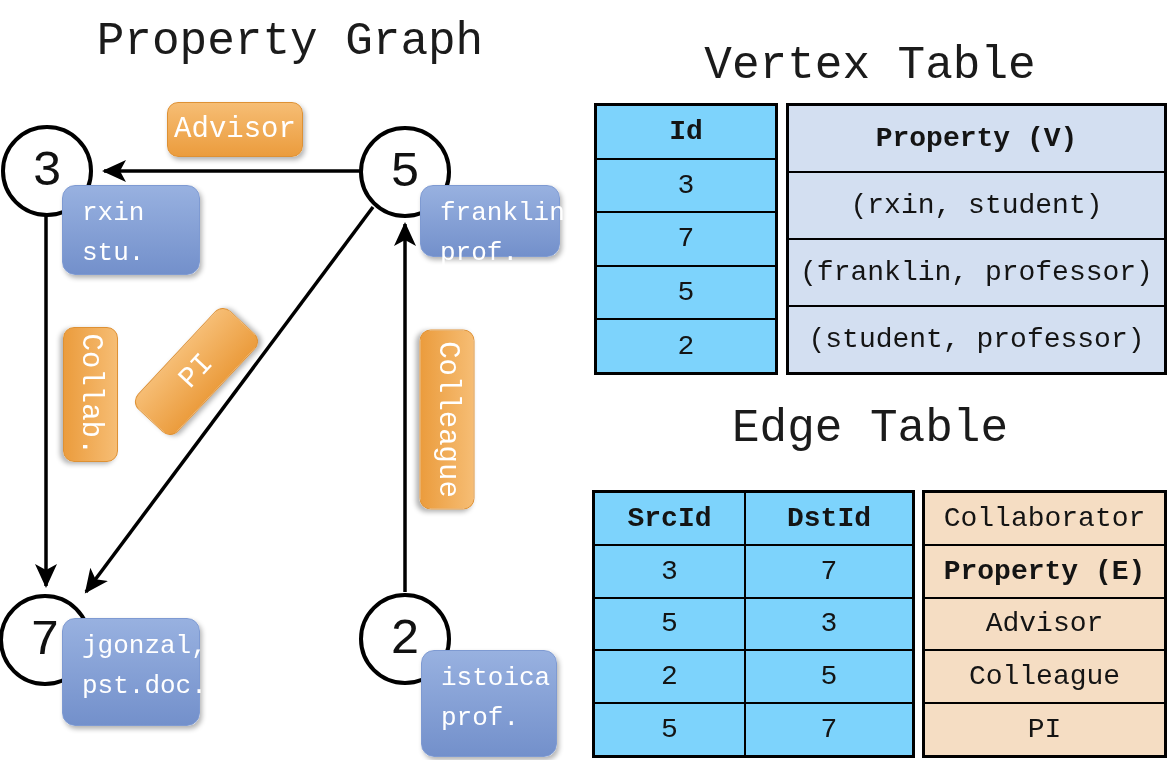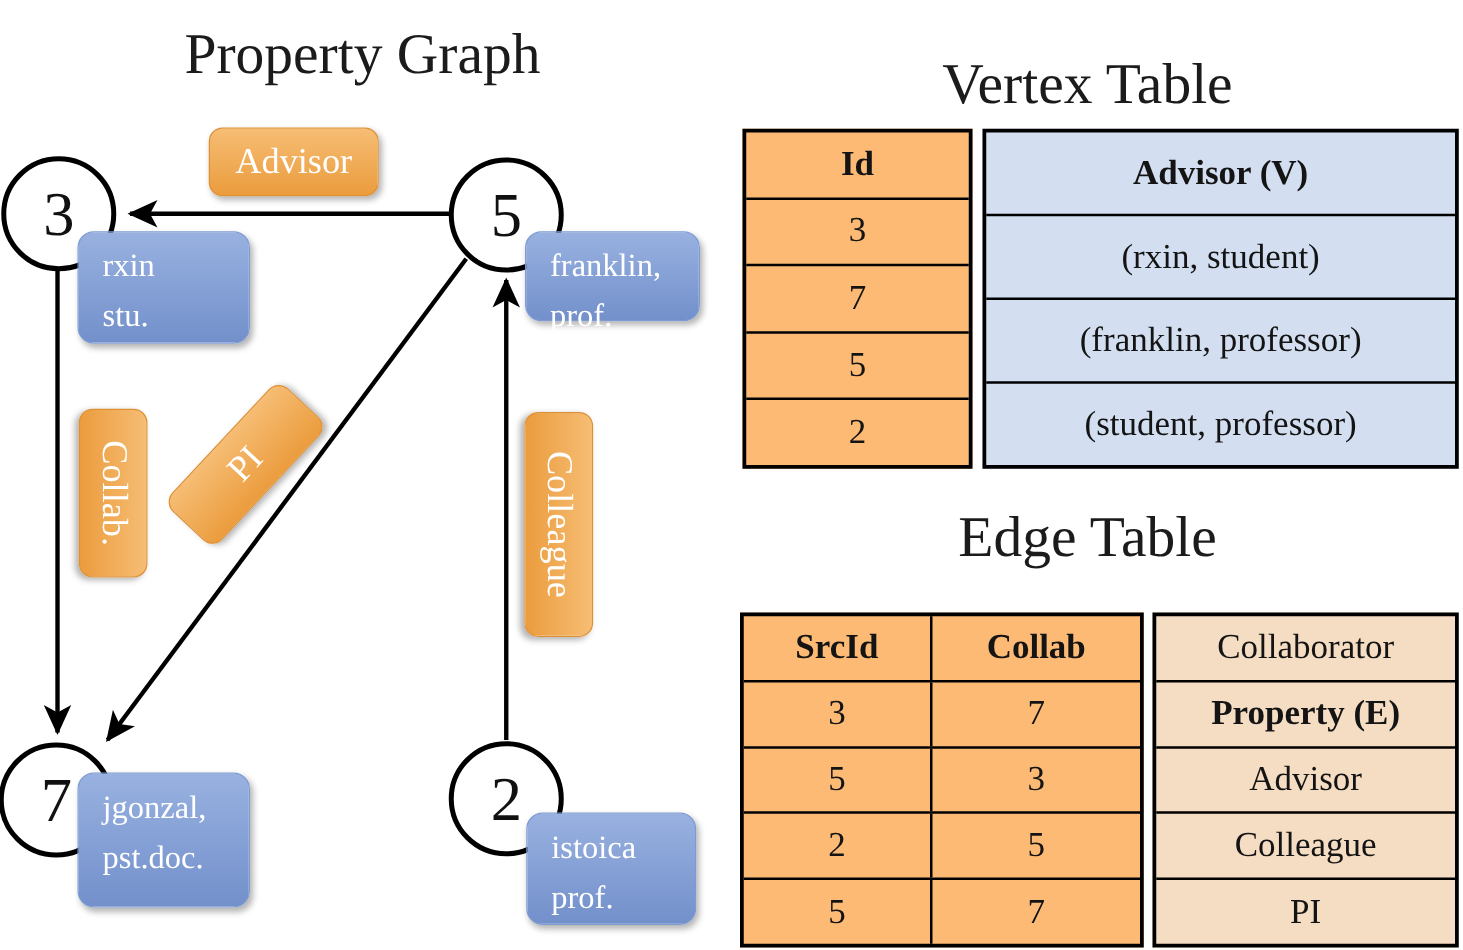--- a/index.html
+++ b/index.html
@@ -1,18 +1,18 @@
 <!DOCTYPE html>
 <html><head>
 <meta charset="utf-8">
 <style>
   html,body { margin:0; padding:0; background:#fff; }
   .canvas {
     position:relative; width:1170px; height:760px; background:#fff;
-    font-family:Liberation Serif, serif; overflow:hidden; color:#141414;
+    font-family:Liberation Mono, monospace; overflow:hidden; color:#141414;
   }
 
   
   .title {
     position:absolute; text-align:center; font-size:46px; font-weight:400;
     color:#1b1b1b; letter-spacing:0px; white-space:nowrap;
   }
 
   
   .circle {
@@ -42,21 +42,21 @@
     justify-content:center; z-index:4; white-space:nowrap;
   }
   .rot90  { transform:rotate(90deg); }
   .rot-47 { transform:rotate(-47deg); }
 
   svg.edges { position:absolute; left:0; top:0; z-index:2; }
 
   
   .tbl {
     position:absolute; box-sizing:border-box; border:3px solid #000;
-    display:flex; flex-direction:column; background:#fdba74;
+    display:flex; flex-direction:column; background:#7dd3fc;
   }
   .tbl .trow {
     flex:1; display:flex; align-items:center; justify-content:center;
     font-size:28px;
   }
   .tbl .trow + .trow { border-top:2.5px solid #000; }
   .tbl .hdr { font-weight:700; }
   .tbl.bluefill { background:#D3DFF1; }
   .tbl.tanfill  { background:#F5DDC3; }
   .tbl .tcell {
@@ -105,49 +105,49 @@
     <div>stu.</div>
   </div>
   <div class="bluebox" style="left:420px; top:185px; width:140px; height:72px;">
     <div>franklin,</div>
     <div>prof.</div>
   </div>
   <div class="bluebox" style="left:62px; top:618px; width:138px; height:108px;">
     <div>jgonzal,</div>
     <div>pst.doc.</div>
   </div>
-  <div class="bluebox" style="left:421px; top:650px; width:136px; height:90px;">
+  <div class="bluebox" style="left:421px; top:650px; width:136px; height:107px;">
     <div>istoica</div>
     <div>prof.</div>
   </div>
 
   <div class="orangebox" style="left:167px; top:102px; width:136px; height:55px;">Advisor</div>
   <div class="orangebox rot90" style="left:23px; top:367px; width:135px; height:55px;">Collab.</div>
   <div class="orangebox rot-47" style="left:129px; top:344px; width:135px; height:55px;">PI</div>
   <div class="orangebox rot90" style="left:357px; top:392px; width:180px; height:55px;">Colleague</div>
 
   <div class="tbl" style="left:594px; top:103px; width:184px; height:272px;">
     <div class="trow hdr">Id</div>
     <div class="trow">3</div>
     <div class="trow">7</div>
     <div class="trow">5</div>
     <div class="trow">2</div>
   </div>
 
   <div class="tbl bluefill" style="left:786px; top:103px; width:381px; height:272px;">
-    <div class="trow hdr">Advisor (V)</div>
+    <div class="trow hdr">Property (V)</div>
     <div class="trow">(rxin, student)</div>
     <div class="trow">(franklin, professor)</div>
     <div class="trow">(student, professor)</div>
   </div>
 
   <div class="tbl" style="left:592px; top:490px; width:323px; height:268px;">
     <div class="trow hdr">
       <div class="tcell first">SrcId</div>
-      <div class="tcell second">Collab</div>
+      <div class="tcell second">DstId</div>
     </div>
     <div class="trow">
       <div class="tcell first">3</div>
       <div class="tcell second">7</div>
     </div>
     <div class="trow">
       <div class="tcell first">5</div>
       <div class="tcell second">3</div>
     </div>
     <div class="trow">

